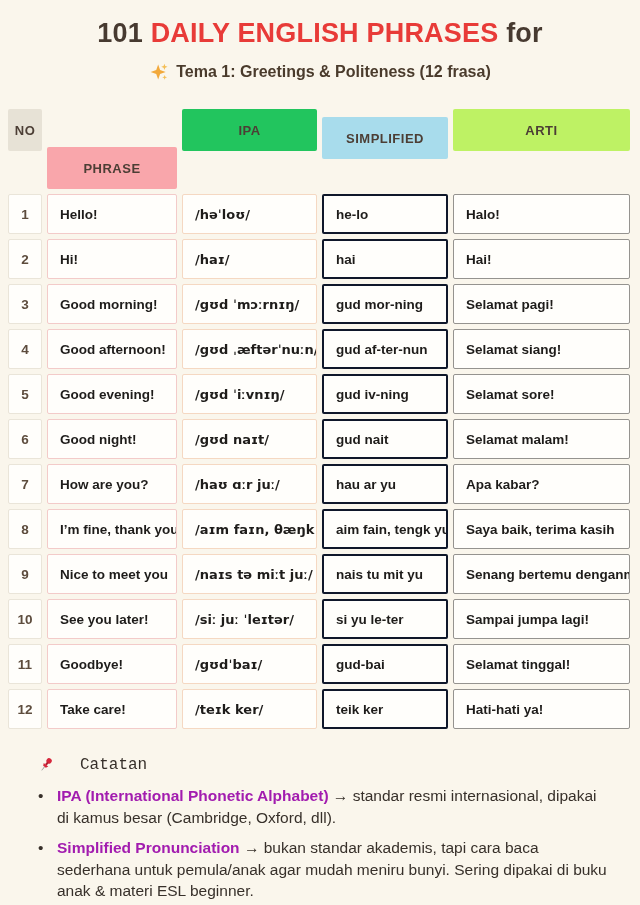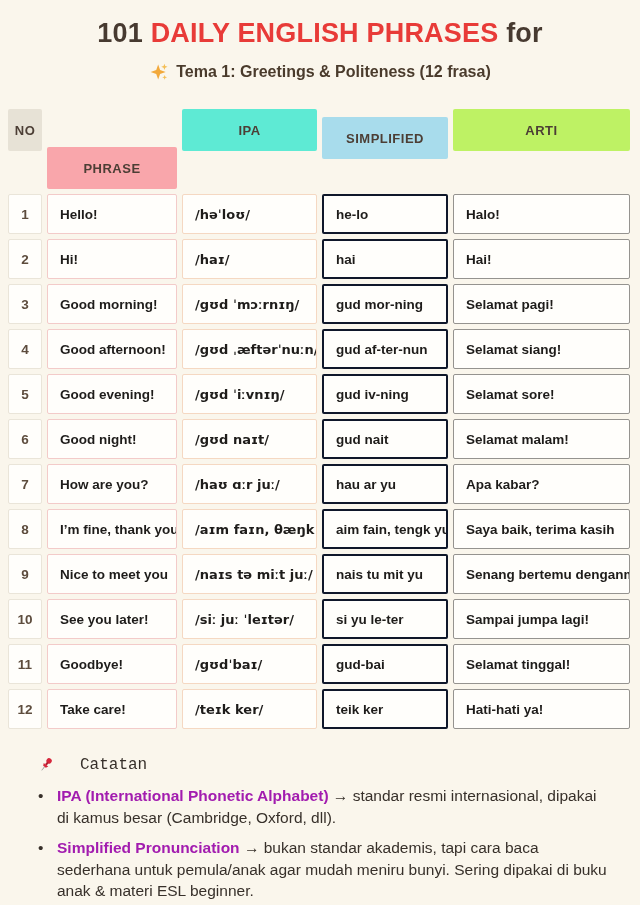--- a/index.html
+++ b/index.html
@@ -30,21 +30,21 @@
     column-gap:5px; row-gap:5px;
     margin:27px 10px 0 8px;
   }
   .hcell {
     height:42px; display:flex; align-items:center; justify-content:center;
     font-weight:700; font-size:13px; color:#4c3e35; letter-spacing:0.5px;
     border-radius:2px;
   }
   .h-no         { background:#e7e2d6; }
   .h-phrase     { background:#f9a6ab;margin-top:38px; }
-  .h-ipa        { background:#5eead4; }
+  .h-ipa        { background:#22c55e; }
   .h-simplified { background:#a8dcec;margin-top:8px; }
   .h-arti       { background:#bef264; }
 
   .trow { display:contents; }
   .cell {
     background:#fffefb; height:40px; box-sizing:border-box;
     display:flex; align-items:center;
     font-size:13.5px; font-weight:700; color:#1e1c1a;
     border-radius:2px; padding:0 8px 0 12px;
     white-space:nowrap; overflow:hidden;

